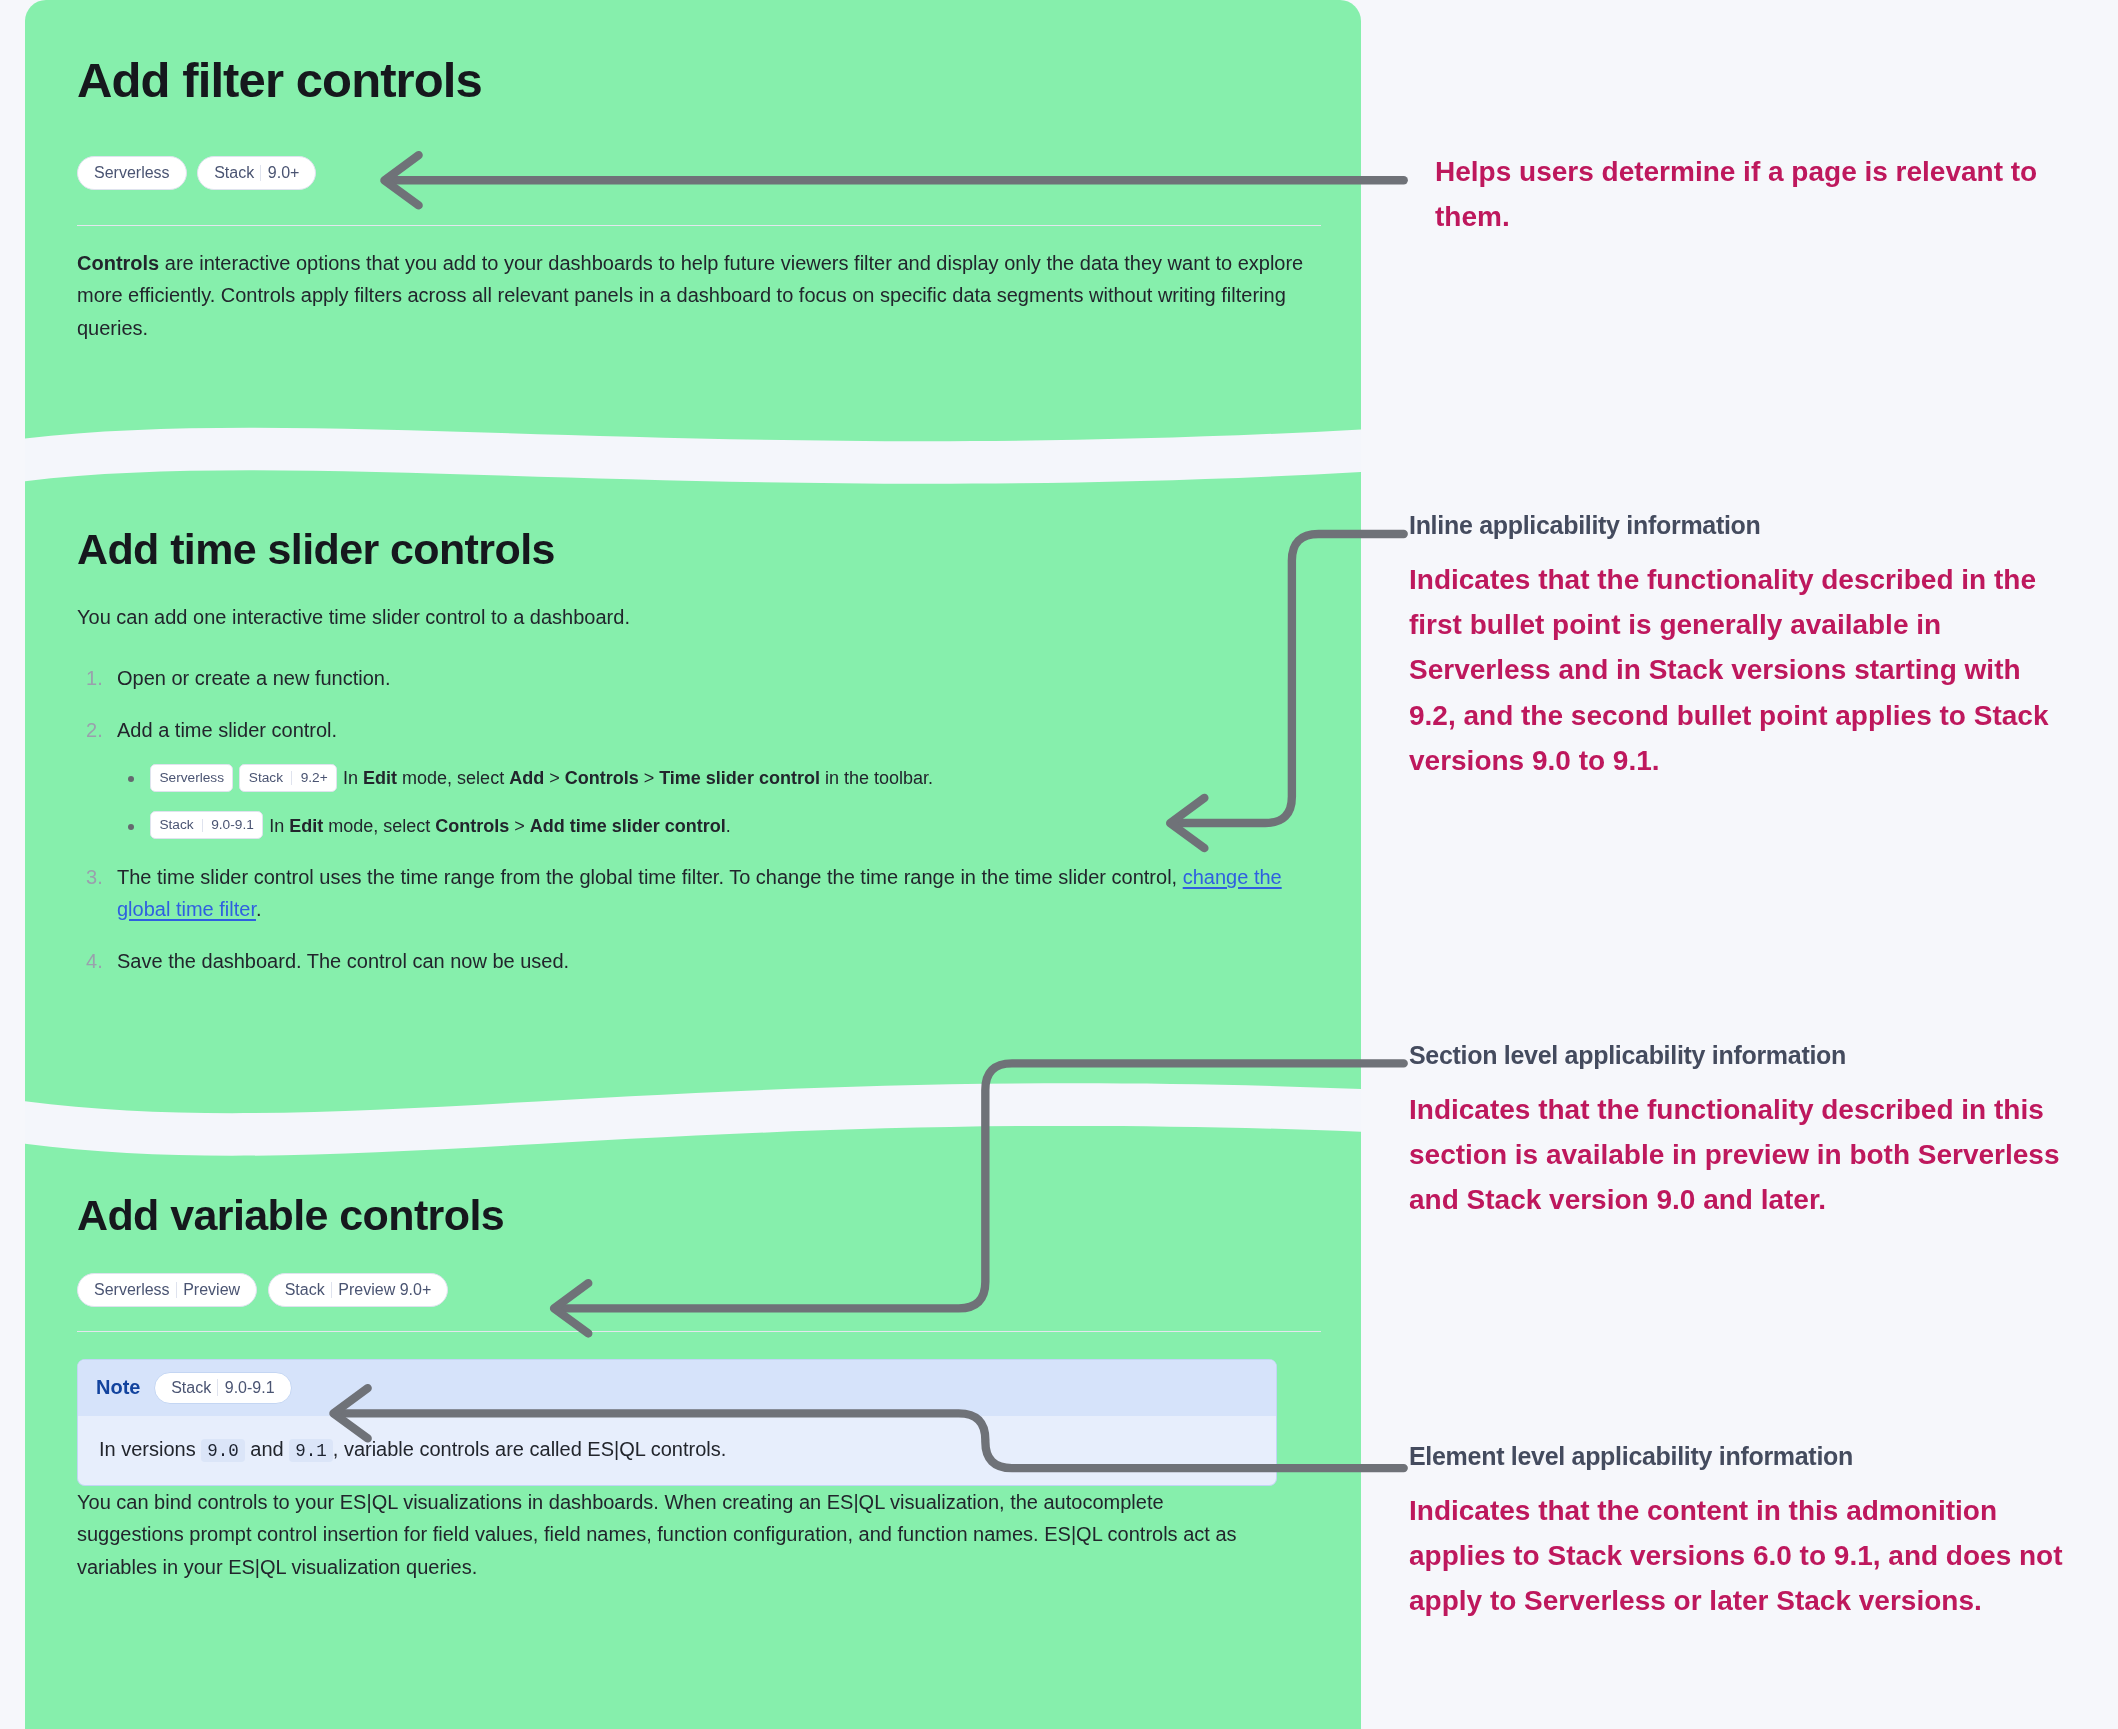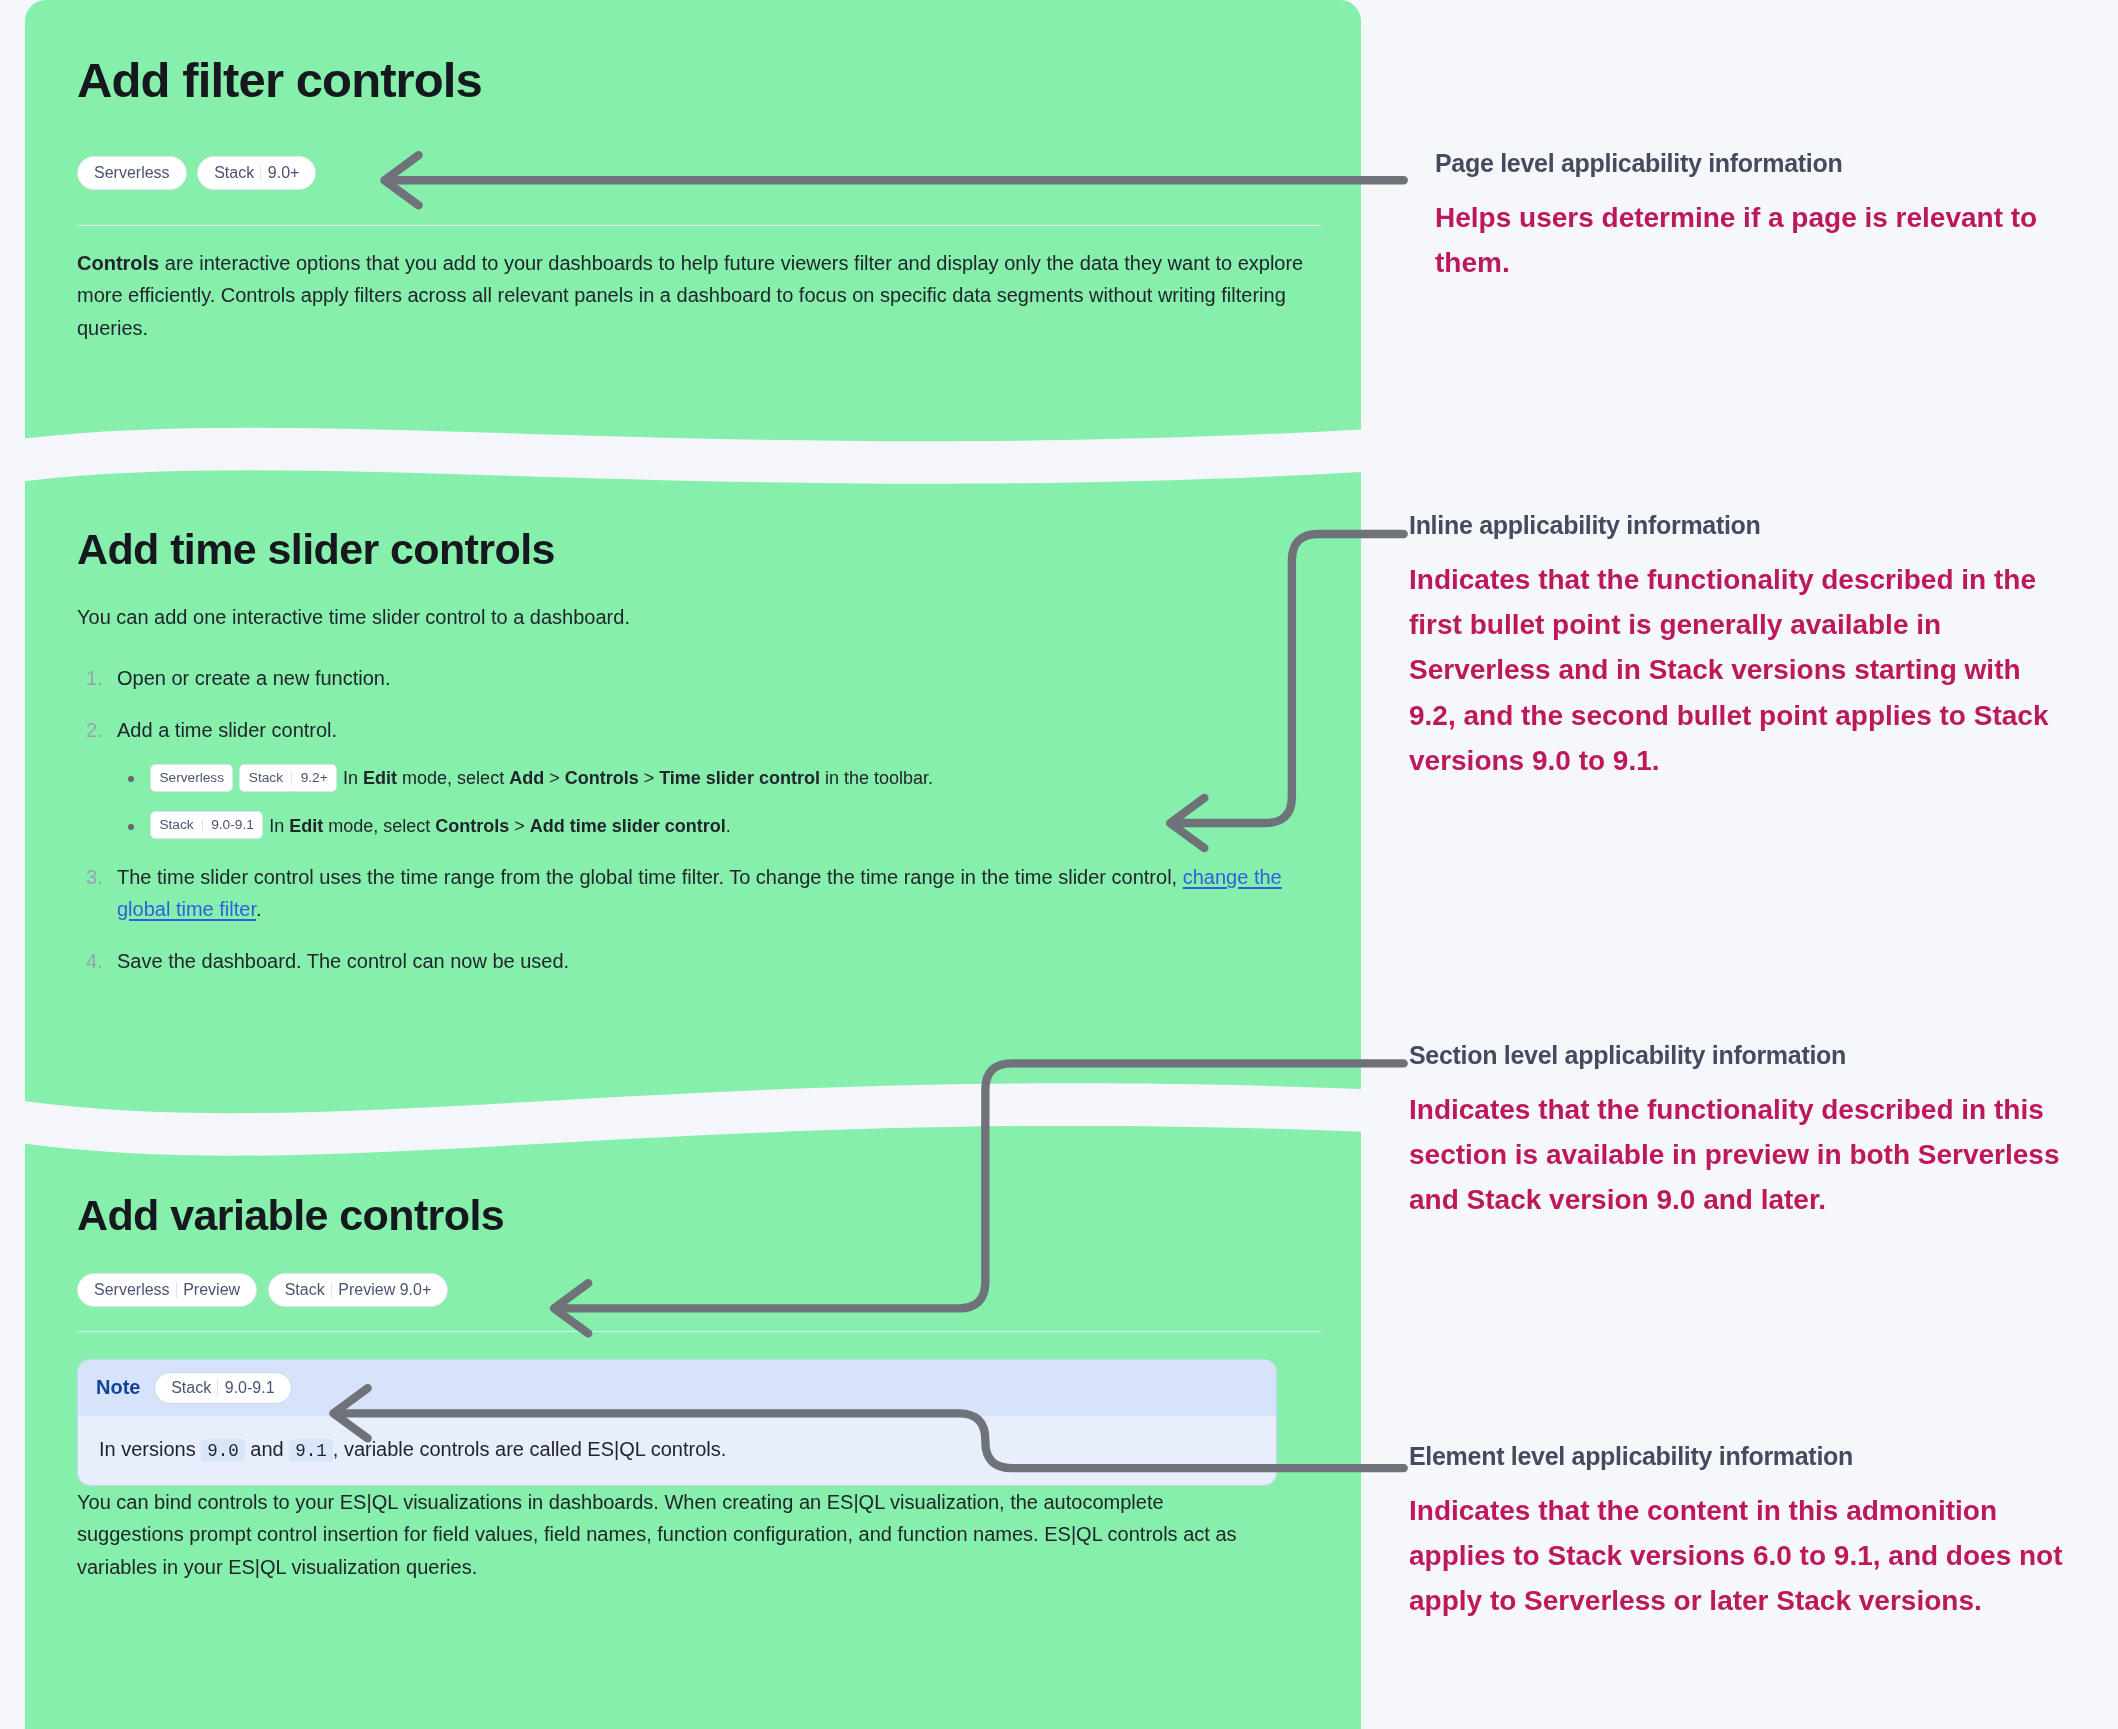--- a/index.html
+++ b/index.html
@@ -205,40 +205,39 @@
         </span>
         <span class="pill">
           <span class="seg twin">Stack</span>
           <span class="sep"></span>
           <span class="seg tail">Preview 9.0+</span>
         </span>
       </div>
 
       <div class="rule" style="margin-top:24px;width:1244px;"></div>
 
-      <div class="note" style="margin-top:27px;width:1198px;border-radius:13px;">
+      <div class="note" style="margin-top:27px;width:1198px;">
         <div class="note-head">
           <span class="note-label">Note</span>
           <span class="pill">
             <span class="seg twin">Stack</span>
             <span class="sep"></span>
             <span class="seg tail">9.0-9.1</span>
           </span>
         </div>
         <div class="note-body"><span>In versions </span><code class="inline-code">9.0</code><span> and </span><code class="inline-code">9.1</code><span>, variable controls are called ES|QL controls.</span></div>
       </div>
 
       <p class="body-p" style="width:1164px;">You can bind controls to your ES|QL visualizations in dashboards. When creating an ES|QL visualization, the autocomplete suggestions prompt control insertion for field values, field names, function configuration, and function names. ES|QL controls act as variables in your ES|QL visualization queries.</p>
     </div>
 
   </div>
 </div>
 
 <div class="anno" style="left:1435px;top:149px;">
-  <h3>Page level applicability information</h3>
   <p>Helps users determine if a page is relevant to them.</p>
 </div>
 
 <div class="anno" style="left:1409px;top:511px;">
   <h3>Inline applicability information</h3>
   <p>Indicates that the functionality described in the first bullet point is generally available in Serverless and in Stack versions starting with 9.2, and the second bullet point applies to Stack versions 9.0 to 9.1.</p>
 </div>
 
 <div class="anno" style="left:1409px;top:1041px;">
   <h3>Section level applicability information</h3>

